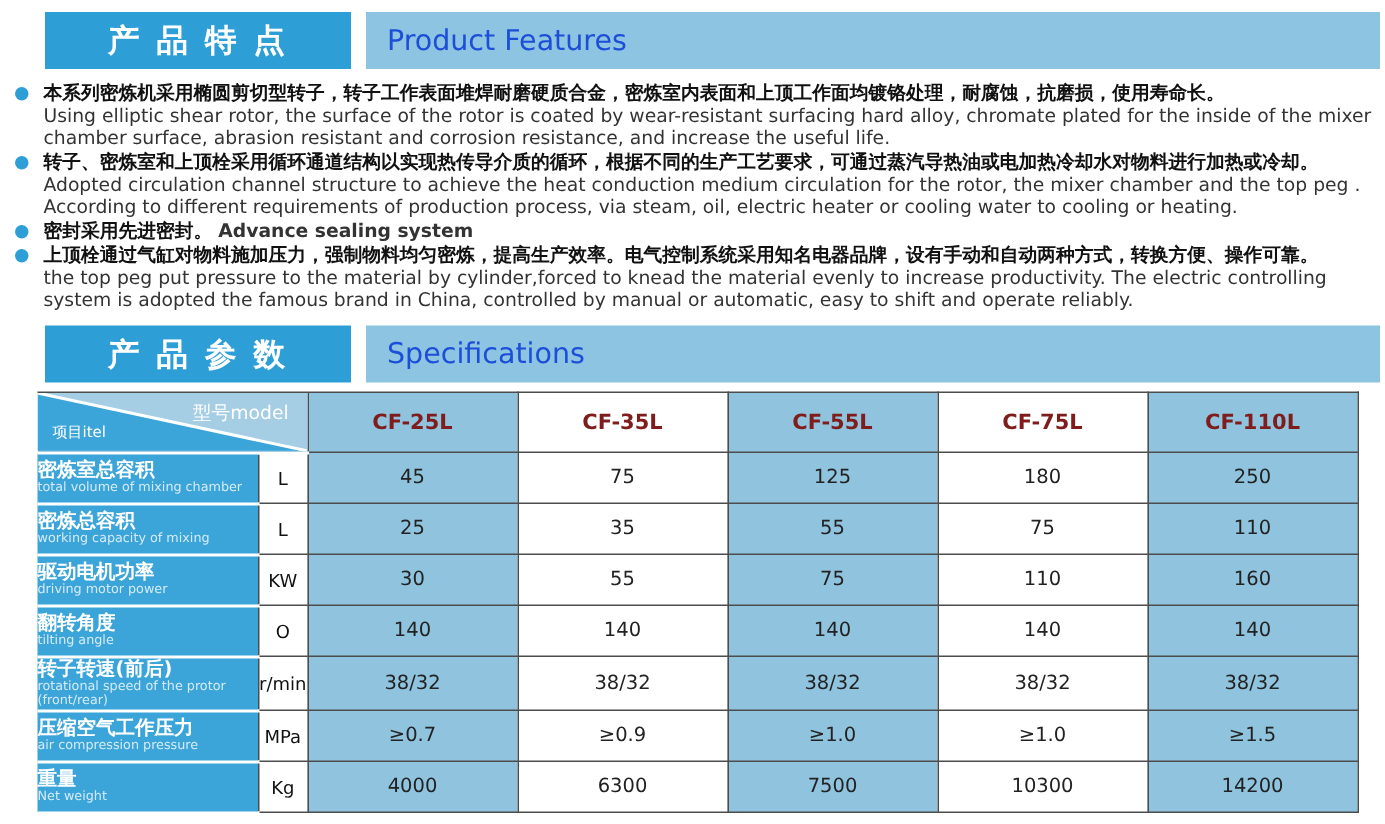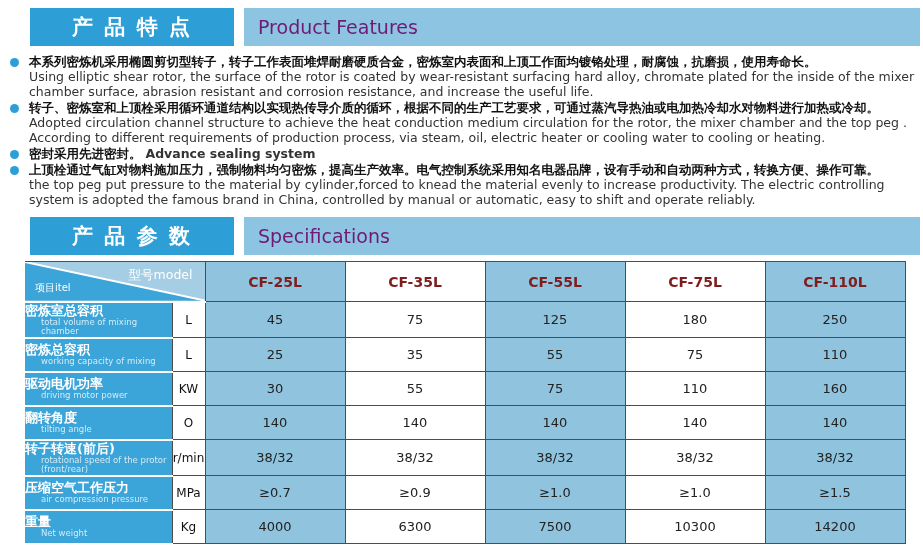--- a/index.html
+++ b/index.html
@@ -12,21 +12,21 @@
 
   
   .sec-header { display: flex; gap: 10px; height: 38px; margin: 8px 3px 0 30px; }
   .sec-cn {
     width: 204px; background: #2E9FD6; color: #fff;
     font-size: 21px; font-weight: bold;
     display: flex; align-items: center; justify-content: center;
     letter-spacing: 2px;
   }
   .sec-en {
-    flex: 1; background: #8CC4E1; color: #701a75; font-size: 19px;
+    flex: 1; background: #8CC4E1; color: #1d4ed8; font-size: 19px;
     display: flex; align-items: center; padding-left: 14px;
   }
 
   
   .features { margin: 8px 8px 0 8px; }
   .feat-item { display: flex; margin-bottom: 1px; }
   .bullet {
     flex: none; width: 9px; height: 9px; border-radius: 50%;
     background: #2E9FD6; margin: 4px 10px 0 2px;
   }
@@ -60,21 +60,21 @@
   }
   .corner-bottom {
     position: absolute; bottom: 6px; left: 10px; color: #fff;
     font-size: 10px; font-weight: normal;
   }
   td.rowlabel {
     background: #3BA4D8; color: #fff; border-bottom: 2px solid #fff;
     padding: 2px 4px 2px 10px; vertical-align: middle;
   }
   .rl-cn { display: block; font-size: 13px; font-weight: bold; line-height: 15px; }
-  .rl-en { display: block; font-size: 8.5px; line-height: 9.5px; color: rgba(255,255,255,0.78); padding-left: 16px; }
+  .rl-en { display: block; font-size: 8.5px; line-height: 9.5px; color: rgba(255,255,255,0.78); }
   td.unit {
     border: 1px solid #4D4D4D; background: #fff; text-align: center;
     font-size: 12px; color: #111;
   }
   td.val {
     border: 1px solid #4D4D4D; text-align: center; font-size: 13px; color: #222;
   }
 </style>
 </head>
 <body>

